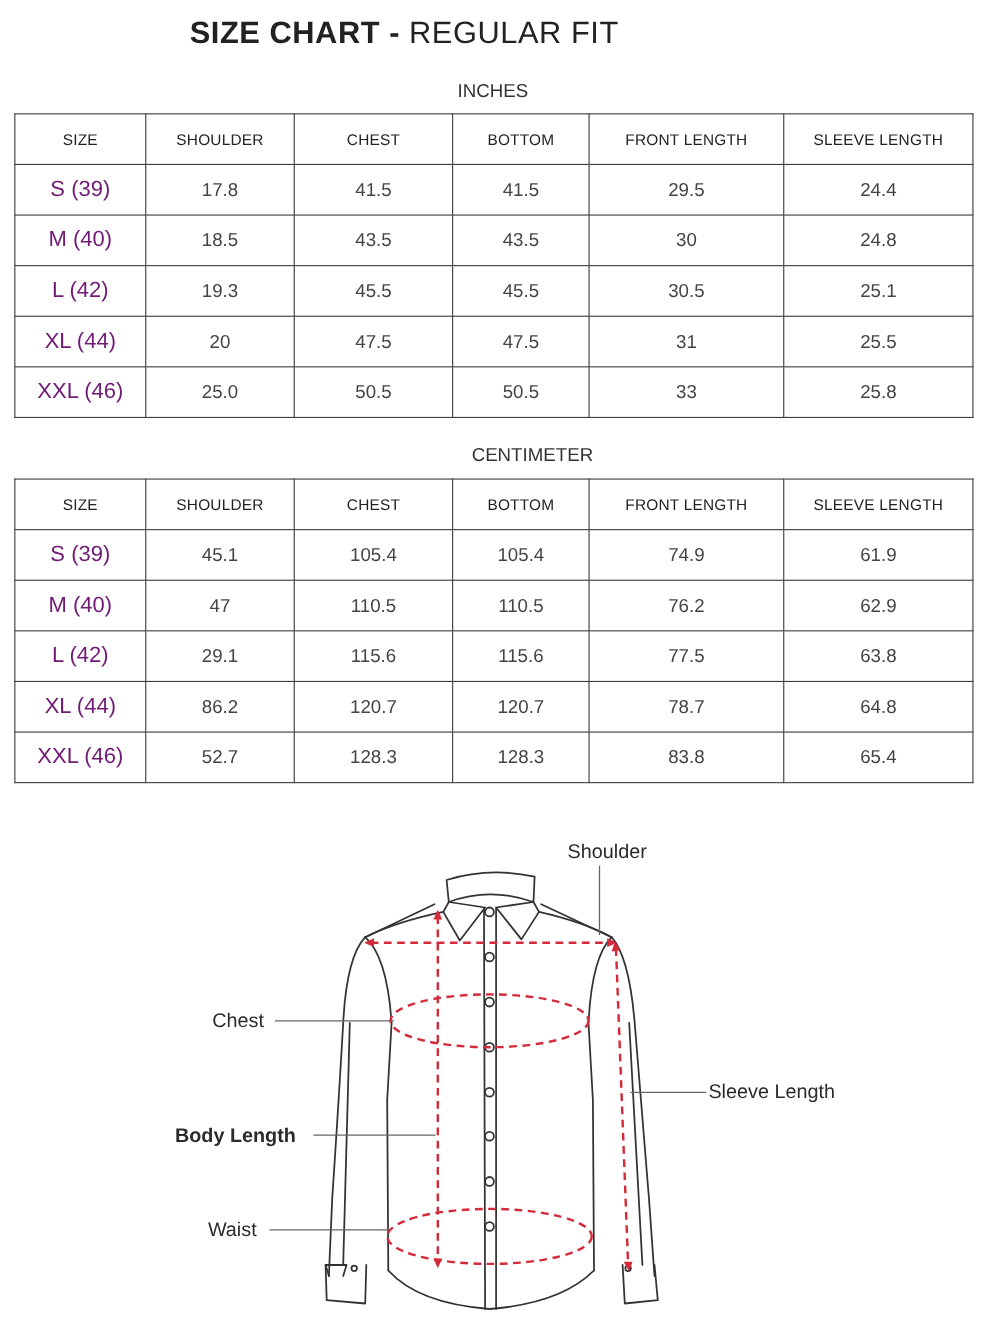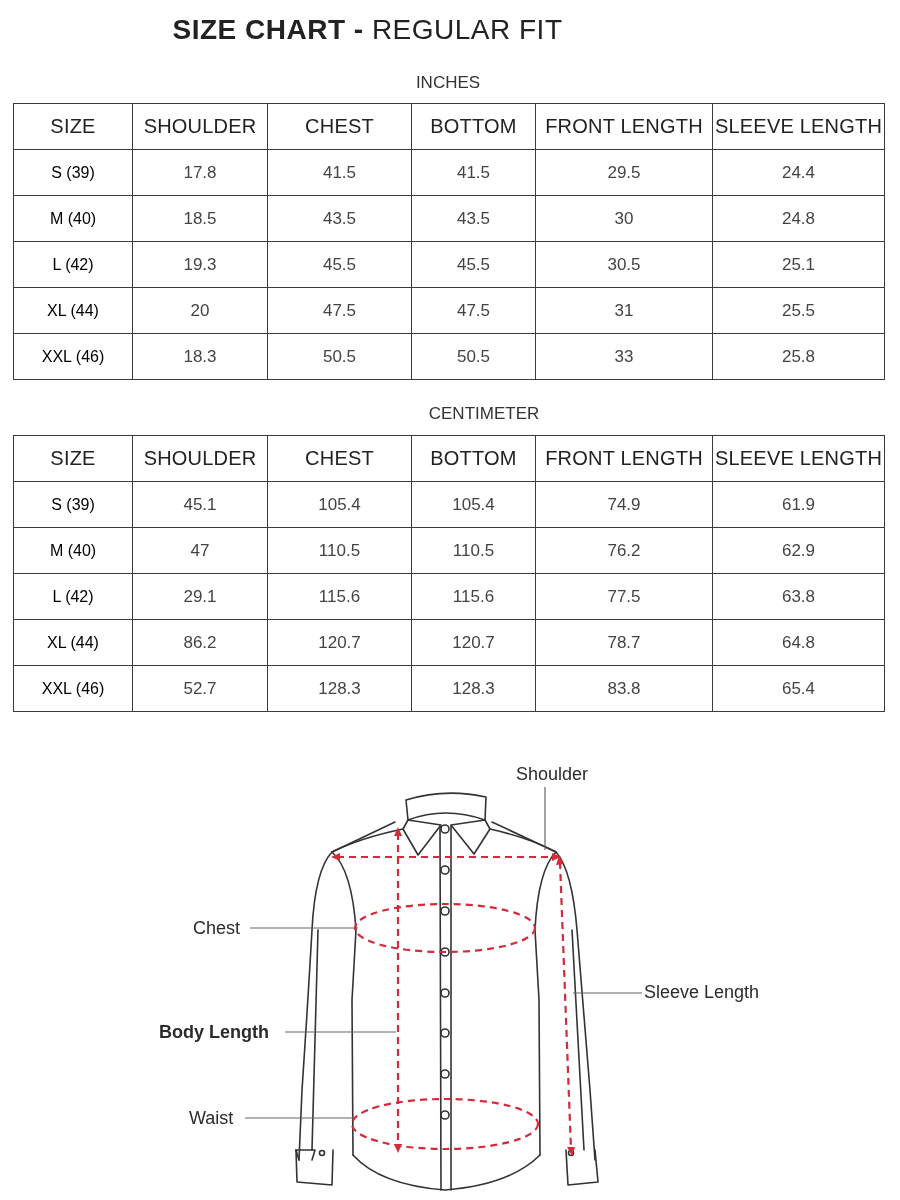--- a/index.html
+++ b/index.html
@@ -7,22 +7,22 @@
          font-family:"Liberation Sans", "DejaVu Sans", sans-serif; color:#2b2b2b; }
   .title { position:absolute; top:14px; left:0; width:735px; text-align:center;
            font-size:28px; letter-spacing:0.5px; color:#222; }
   .title .b { font-weight:bold; }
   .unit { position:absolute; left:0; width:896px; text-align:center;
           font-size:17px; color:#333; }
   table.size { position:absolute; left:13px; width:871px; border-collapse:collapse;
                table-layout:fixed; }
   table.size th, table.size td { border:1.5px solid #3a3a3a; text-align:center;
                height:45px; padding:0; font-size:17px; }
-  table.size th { font-weight:normal; color:#222; font-size:20px; letter-spacing:0.2px; }
-  table.size td.sz { color:#000000; font-size:16px; }
+  table.size th { font-weight:normal; color:#222; font-size:14px; letter-spacing:0.2px; }
+  table.size td.sz { color:#701a75; font-size:20px; }
   table.size td { color:#444; }
   .diagram { position:absolute; left:0; top:740px; width:900px; height:460px; }
   .lbl { position:absolute; font-size:18px; color:#2b2b2b; }
 </style>
 </head>
 <body>
 
 <div class="title">
   <span class="b">SIZE CHART -</span>
   <span>REGULAR FIT</span>
@@ -76,21 +76,21 @@
     <tr>
         <td class="sz">XL (44)</td>
         <td>20</td>
         <td>47.5</td>
         <td>47.5</td>
         <td>31</td>
         <td>25.5</td>
       </tr>
     <tr>
         <td class="sz">XXL (46)</td>
-        <td>18.3</td>
+        <td>25.0</td>
         <td>50.5</td>
         <td>50.5</td>
         <td>33</td>
         <td>25.8</td>
       </tr>
   </tbody>
 </table>
 
 <div class="unit" style="top:404px;padding-left:36px;">CENTIMETER</div>
 <table class="size" style="top:435px;">

